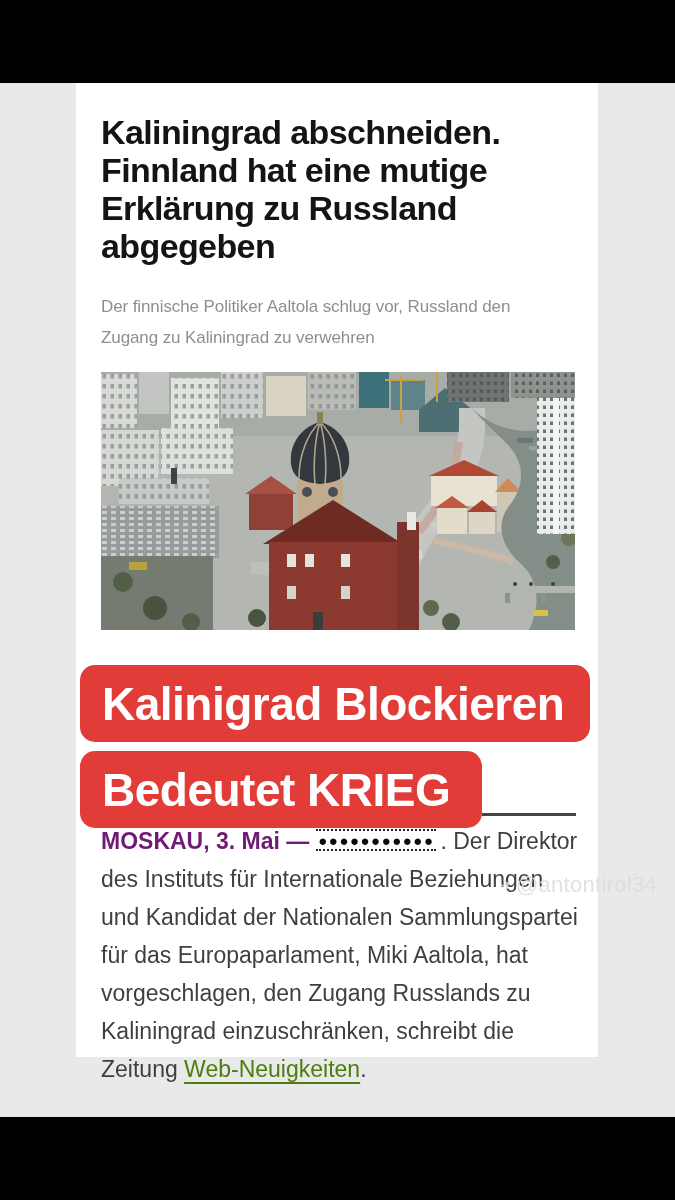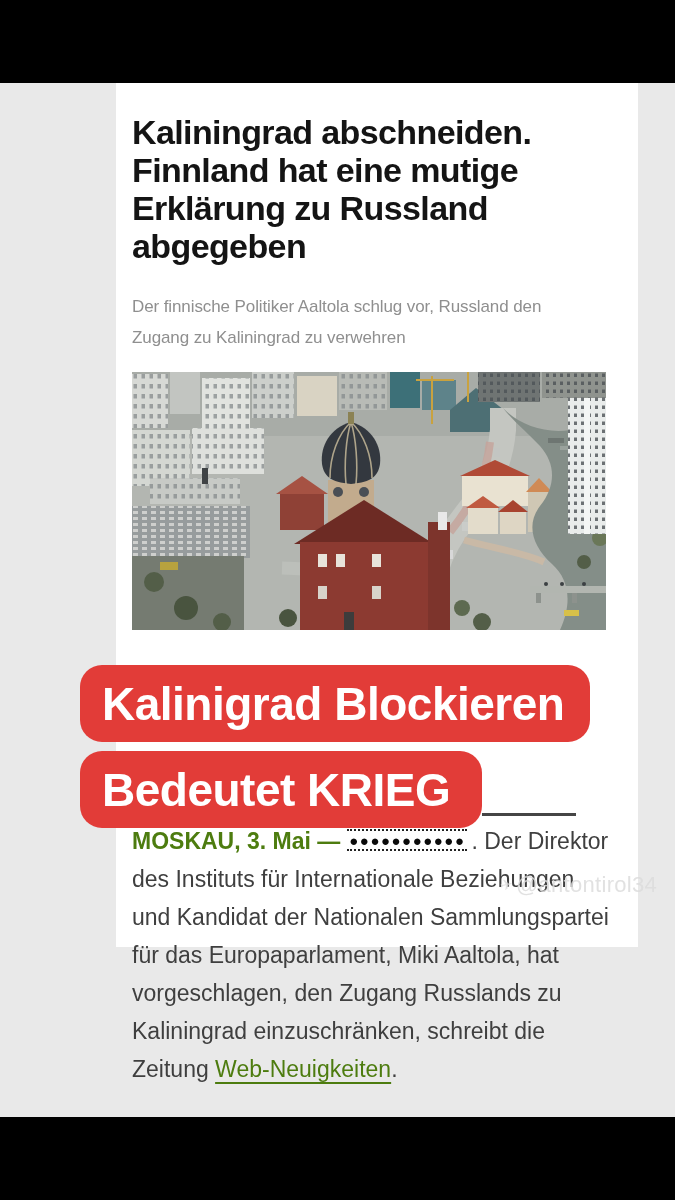--- a/index.html
+++ b/index.html
@@ -11,25 +11,24 @@
   }
   .stage{position:absolute;inset:0;width:675px;height:1200px;}
 
   
   .letterbox{position:absolute;left:0;width:675px;background:#000;}
   .letterbox.top{top:0;height:83px;}
   .letterbox.bottom{top:1117px;height:83px;}
 
   
   .article-card{
-    position:absolute;left:76px;top:83px;width:522px;height:864px;
+    position:absolute;left:76px;top:83px;width:522px;height:974px;
     background:#ffffff;
     box-sizing:border-box;
-    padding:30px 28px 0 16px;
-    margin-left:40px;
+    padding:30px 28px 0 25px;
   }
   .headline{
     margin:0;width:468px;
     font-size:34px;line-height:38px;font-weight:700;
     color:#141414;letter-spacing:-0.6px;
   }
   .subtitle{
     margin:26px 0 0 0;width:466px;
     font-size:17px;line-height:31px;font-weight:400;
     color:#8f8f8f;letter-spacing:-0.1px;
@@ -39,39 +38,39 @@
     margin-right:-8px;
     overflow:hidden;background:#b6b9b4;
   }
   .photo svg{display:block;}
 
   .body-text{
     margin:192px 0 0 0;width:478px;
     font-size:23px;line-height:38px;font-weight:400;
     color:#3f3f3f;letter-spacing:0px;
   }
-  .dateline{font-weight:700;color:#4d7c0f;}
+  .dateline{font-weight:700;color:#701a75;}
   .redaction{
     display:inline-block;
     font-size:15px;letter-spacing:1.5px;line-height:1;
     color:#0b0b0b;
     border-top:2px dotted #222;border-bottom:2px dotted #222;
     padding:2px 2px 1px 2px;margin:0 4px 0 7px;
     transform:translateY(-3px);
   }
   .body-link{
     color:#4d7c0f;text-decoration:underline;
     text-decoration-thickness:2px;text-underline-offset:5px;
     cursor:pointer;
   }
 
   
   .sticker{
     position:absolute;left:80px;
-    background:#e23c38;border-radius:22px;
+    background:#e23c38;border-radius:15px;
     display:flex;align-items:center;
     padding-left:22px;box-sizing:border-box;
     color:#ffffff;font-size:46px;font-weight:700;letter-spacing:-0.5px;
     z-index:6;
   }
   .sticker-1{top:665px;width:510px;height:77px;}
   .sticker-2{top:751px;width:402px;height:77px;}
 
   .divider-line{
     position:absolute;left:482px;top:813px;width:94px;height:3px;

